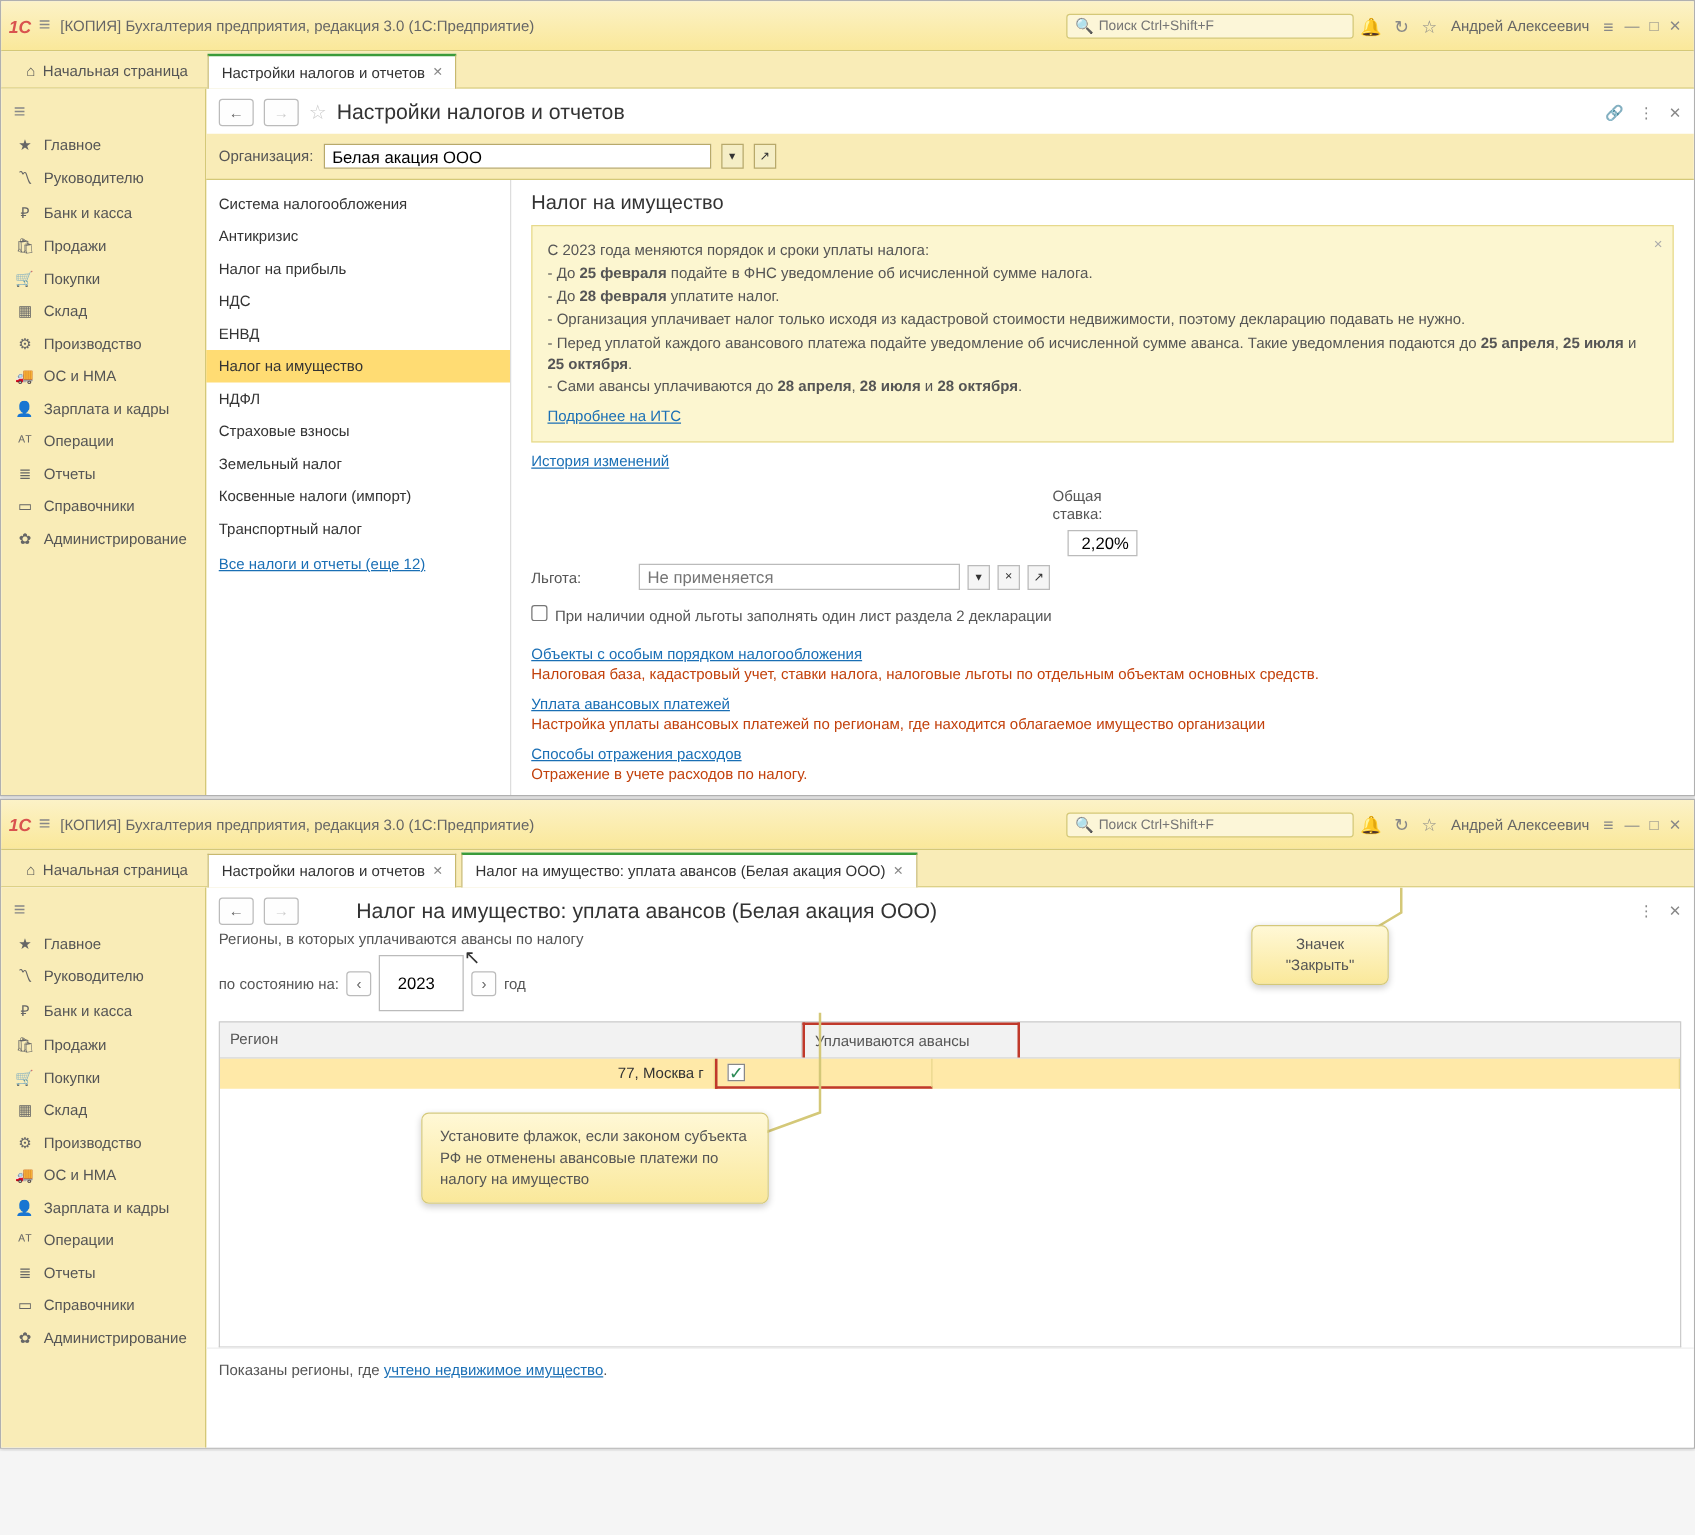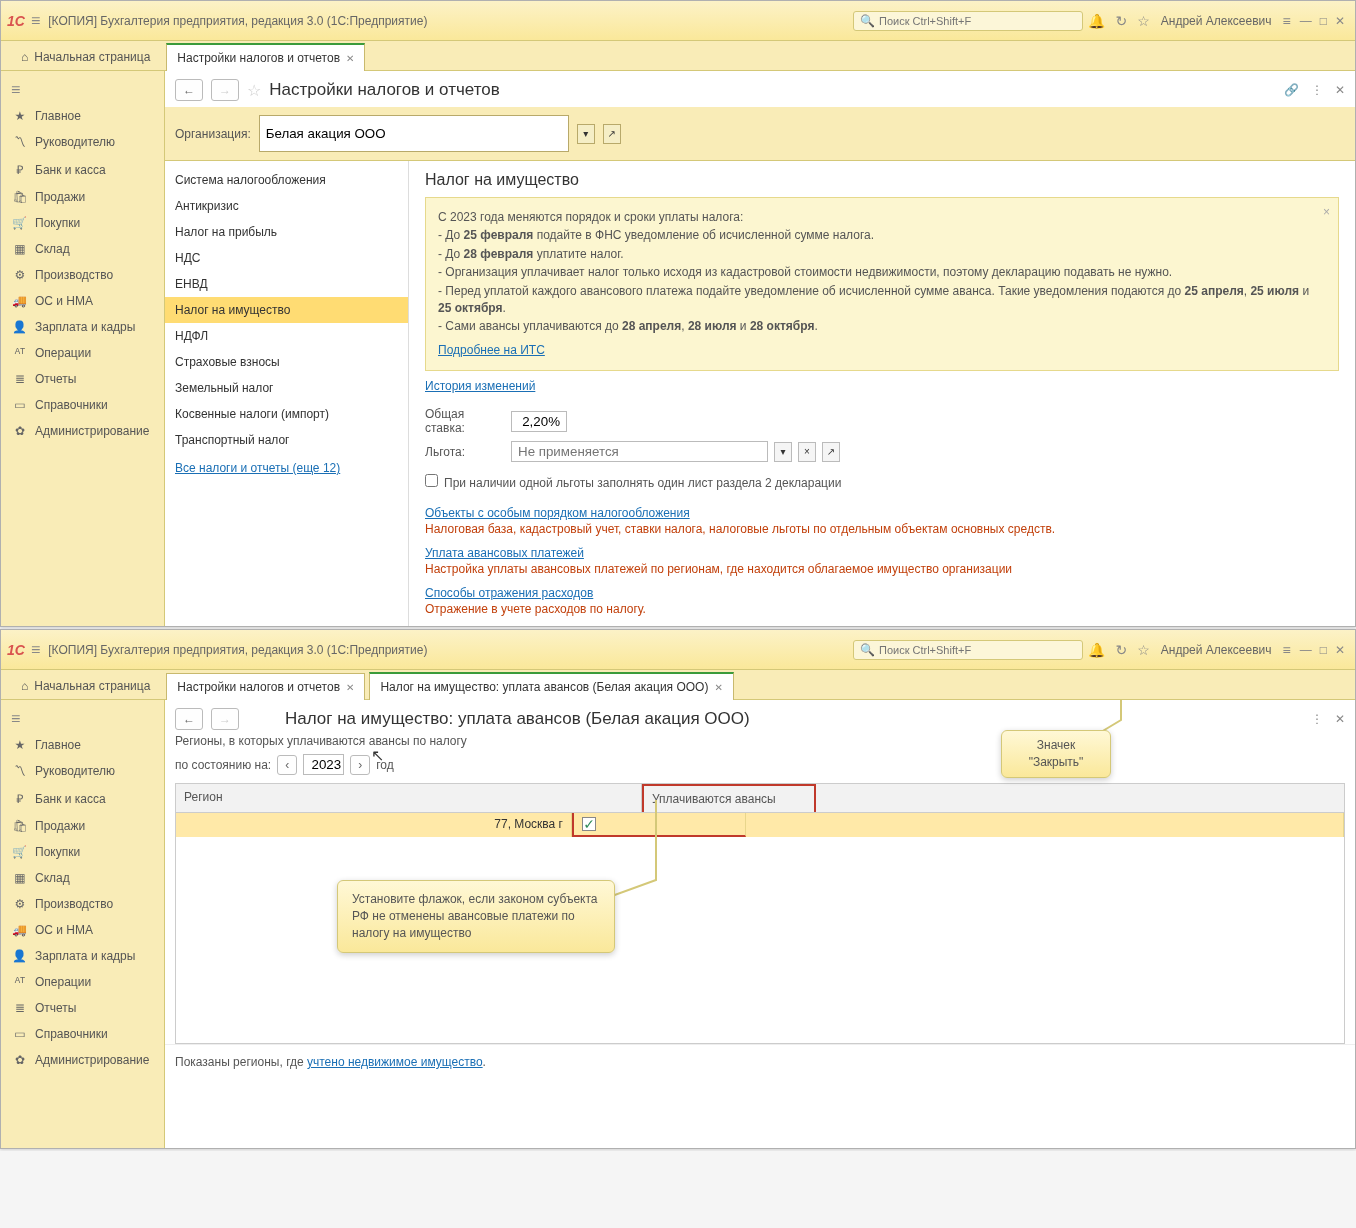--- a/index.html
+++ b/index.html
@@ -31,21 +31,21 @@
   .sb-item .sb-ic { width: 18px; text-align: center; margin-right: 6px; color: #666; }
   
   .content { flex: 1; display: flex; flex-direction: column; }
   .org-bar { background: #f9ecb7; padding: 8px 10px; display: flex; align-items: center; gap: 8px; border-bottom: 1px solid #d4c878; }
   .nav-btn { width: 28px; height: 22px; border: 1px solid #bbb; background: #fefefe; border-radius: 3px; cursor: pointer; display: inline-flex; align-items: center; justify-content: center; color: #666; }
   .nav-btn.disabled { color: #ccc; }
   .star { color: #ccc; font-size: 16px; cursor: pointer; }
   .page-title { font-size: 17px; color: #333; }
   .content-icons { margin-left: auto; display:flex; gap:12px; color:#888; }
   .org-label { color: #555; }
-  .org-input { border: 1px solid #b8a96a; background: #fff; padding: 2px 6px; width: 310px; height: 37px; }
+  .org-input { border: 1px solid #b8a96a; background: #fff; padding: 2px 6px; width: 310px; height: 20px; }
   .org-btn { width: 18px; height: 20px; border: 1px solid #b8a96a; background: #f5eec6; cursor: pointer; font-size: 10px; display:inline-flex;align-items:center;justify-content:center; }
 
   .cols { display: flex; flex: 1; }
   .nav-list { width: 244px; border-right: 1px solid #ddd; padding: 6px 0; }
   .nav-list .nl-item { padding: 6px 10px; color: #333; cursor: pointer; }
   .nav-list .nl-item.active { background: #ffdc73; }
   .nav-list .nl-link { padding: 8px 10px; color: #1a6fb5; text-decoration: underline; cursor: pointer; }
 
   .detail { flex: 1; padding: 10px 16px; position: relative; }
   .detail h2 { font-size: 16px; font-weight: normal; color: #333; margin-bottom: 8px; }
@@ -60,21 +60,21 @@
   .small-btn { width: 18px; height: 20px; border: 1px solid #bbb; background: #f5f5f5; cursor: pointer; font-size: 10px; display:inline-flex;align-items:center;justify-content:center;}
   .chk-row { padding: 6px 0; color: #555; }
   .chk-row input { margin-right: 6px; }
   .sect-link { color: #1a6fb5; text-decoration: underline; cursor: pointer; display: inline-block; margin-top: 10px; }
   .hint { color: #c2410c; font-size: 12px; margin-top: 2px; }
   
   
   .subtitle-row { display:flex; align-items:center; gap:8px; padding:8px 10px 4px; }
   .desc-row { padding: 0 10px 6px; color:#555; }
   .year-row { padding: 0 10px 8px; display:flex; align-items:center; gap:6px; color:#555;}
-  .year-input { border:1px solid #bbb; width:41px; text-align:right; padding:2px;}
+  .year-input { border:1px solid #bbb; width:68px; text-align:left; padding:14px;}
   .grid { margin: 0 10px; border:1px solid #ccc; border-top:none;}
   .grid-head { display:flex; background:#f2f2f2; border-top:1px solid #ccc; border-bottom:1px solid #ccc;}
   .grid-head .gh { padding:6px 8px; border-right:1px solid #ccc; color:#555;}
   .gh-region { width: 466px;}
   .gh-pay { width: 174px; border:2px solid #c0392b !important; border-bottom:none !important; position:relative; }
   .grid-body { min-height: 230px; background:#fff;}
   .grid-row { display:flex; background:#ffe9a8; }
   .grid-row .gc { padding:4px 8px; border-right:1px solid #e8d68c; }
   .gc-region { width:396px;text-align:right; }
   .gc-pay { width:174px; border:2px solid #c0392b; border-top:none; display:flex; align-items:center;}
@@ -211,21 +211,21 @@
             <span class="close-info">×</span>
             <div class="ln">С 2023 года меняются порядок и сроки уплаты налога:</div>
             <div class="ln"><span> - До </span><b>25 февраля</b><span> подайте в ФНС уведомление об исчисленной сумме налога.</span></div>
             <div class="ln"><span> - До </span><b>28 февраля</b><span> уплатите налог.</span></div>
             <div class="ln"> - Организация уплачивает налог только исходя из кадастровой стоимости недвижимости, поэтому декларацию подавать не нужно.</div>
             <div class="ln"><span> - Перед уплатой каждого авансового платежа подайте уведомление об исчисленной сумме аванса. Такие уведомления подаются до </span><b>25 апреля</b><span>, </span><b>25 июля</b><span> и </span><b>25 октября</b><span>.</span></div>
             <div class="ln"><span> - Сами авансы уплачиваются до </span><b>28 апреля</b><span>, </span><b>28 июля</b><span> и </span><b>28 октября</b><span>.</span></div>
             <div class="ln" style="margin-top:6px;"><span class="link-blue">Подробнее на ИТС</span></div>
           </div>
           <div><span class="link-blue">История изменений</span></div>
-          <div class="row-field" style="margin-top:14px;">
+          <div class="row-field" style="margin-top:14px;flex-direction:column;">
             <label>Общая ставка:</label>
             <input class="rate-input" value="2,20%" style="">
           </div>
           <div class="row-field">
             <label>Льгота:</label>
             <input class="lgota-input" placeholder="Не применяется" style="">
             <span class="small-btn">▾</span>
             <span class="small-btn">×</span>
             <span class="small-btn">↗</span>
           </div>

